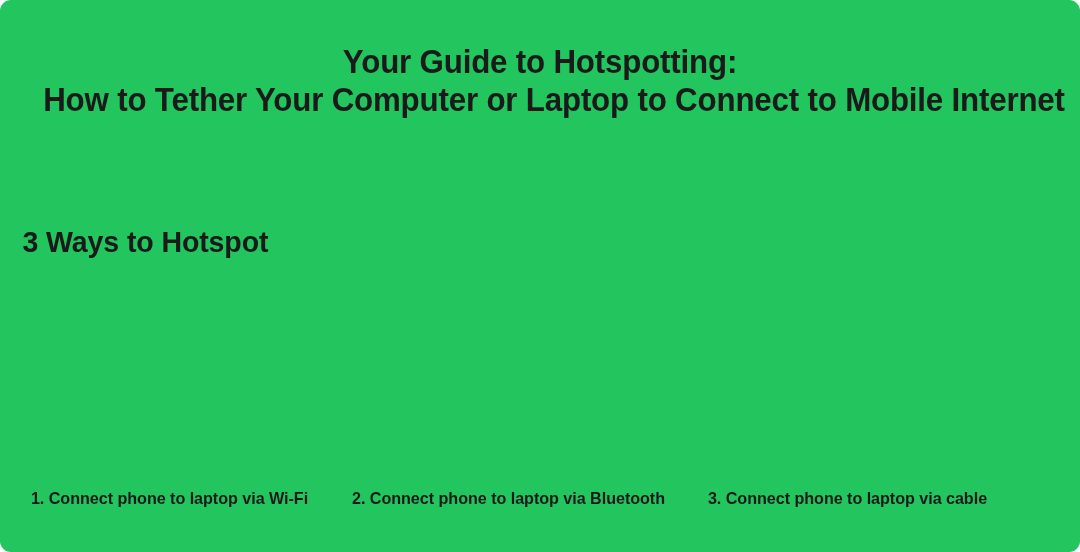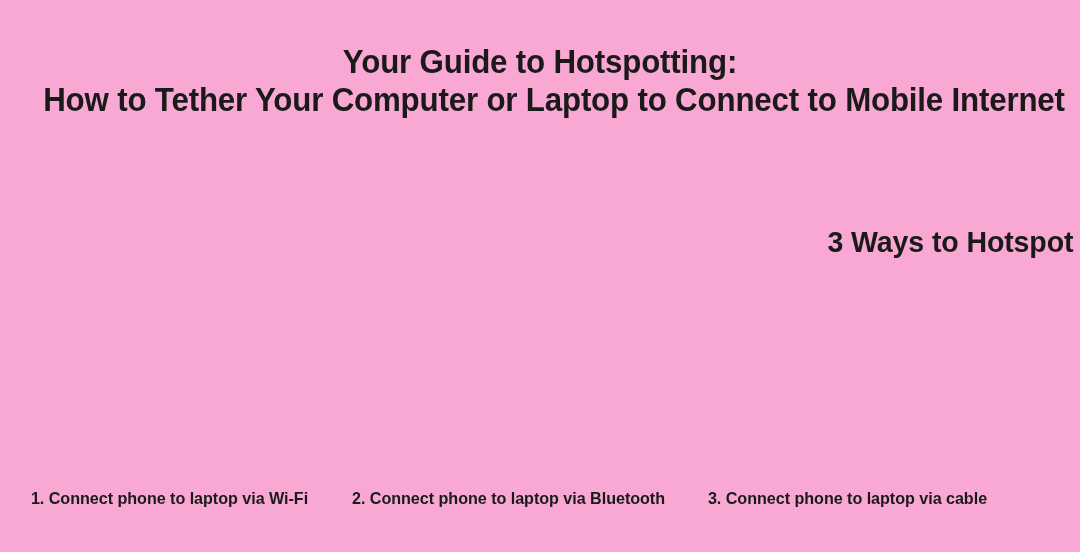--- a/index.html
+++ b/index.html
@@ -11,22 +11,23 @@
     height: 552px;
     background: #ffffff;
     font-family: "Liberation Sans", sans-serif;
     overflow: hidden;
   }
 
   .page {
     position: relative;
     width: 1080px;
     height: 552px;
-    background: #f9a8d4;
+    background: #22c55e;
     box-sizing: border-box;
+    border-radius: 11px;
   }
 
   
   .title-block {
     position: absolute;
     top: 42px;
     left: 0;
     width: 1080px;
     text-align: center;
   }
@@ -42,21 +43,21 @@
     transform-origin: center center;
     white-space: nowrap;
   }
 
   
   .section-heading {
     position: absolute;
     top: 224px;
     left: 0;
     width: 1080px;
-    text-align: right;
+    text-align: left;
   }
   .section-heading .heading-text {
     display: inline-block;
     font-family: "Liberation Sans Narrow", "Liberation Sans", sans-serif;
     font-weight: 700;
     font-size: 30px;
     line-height: 36px;
     letter-spacing: -0.1px;
     color: #1a1a1a;
     transform: scaleX(0.95);

